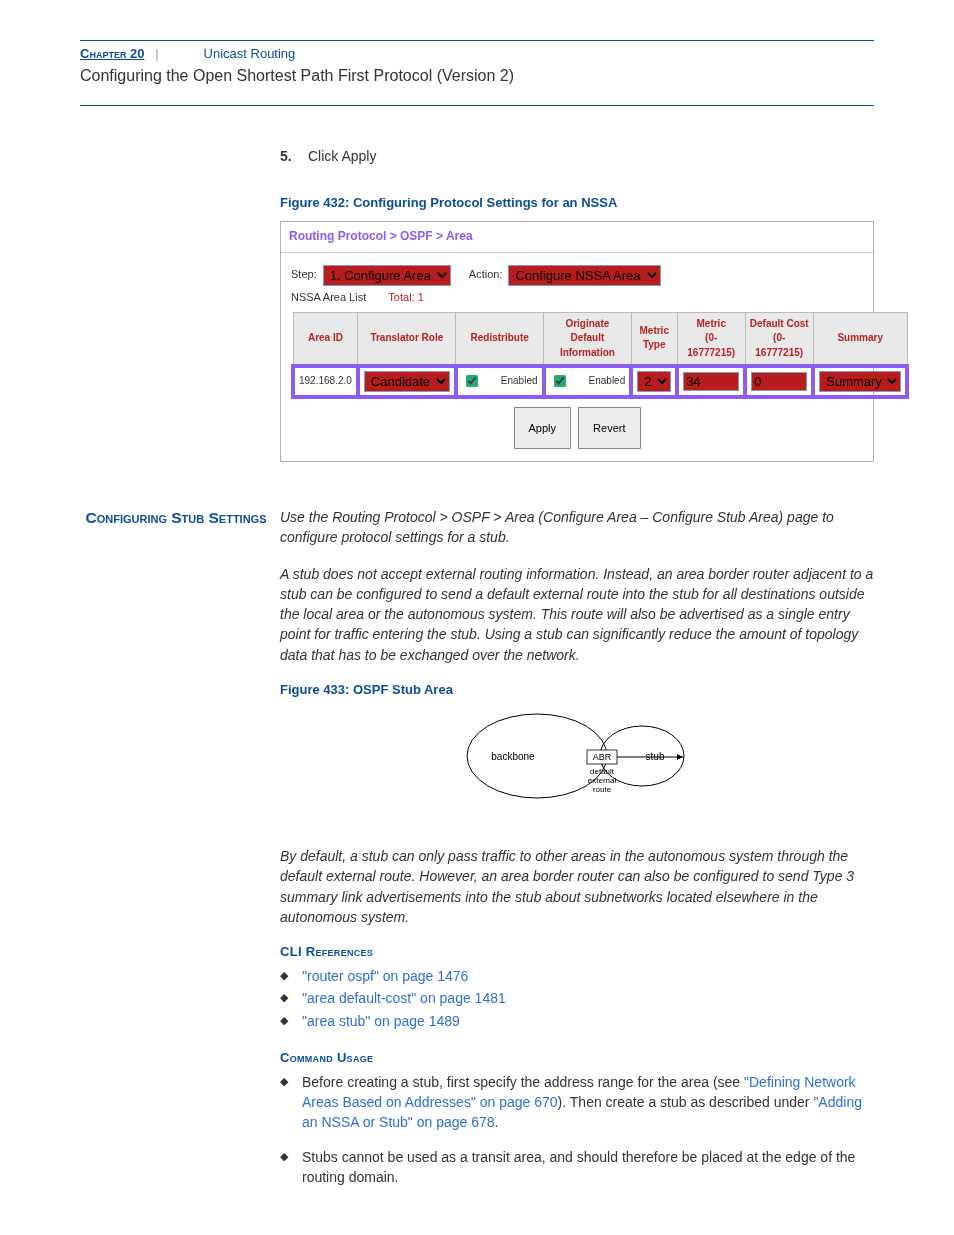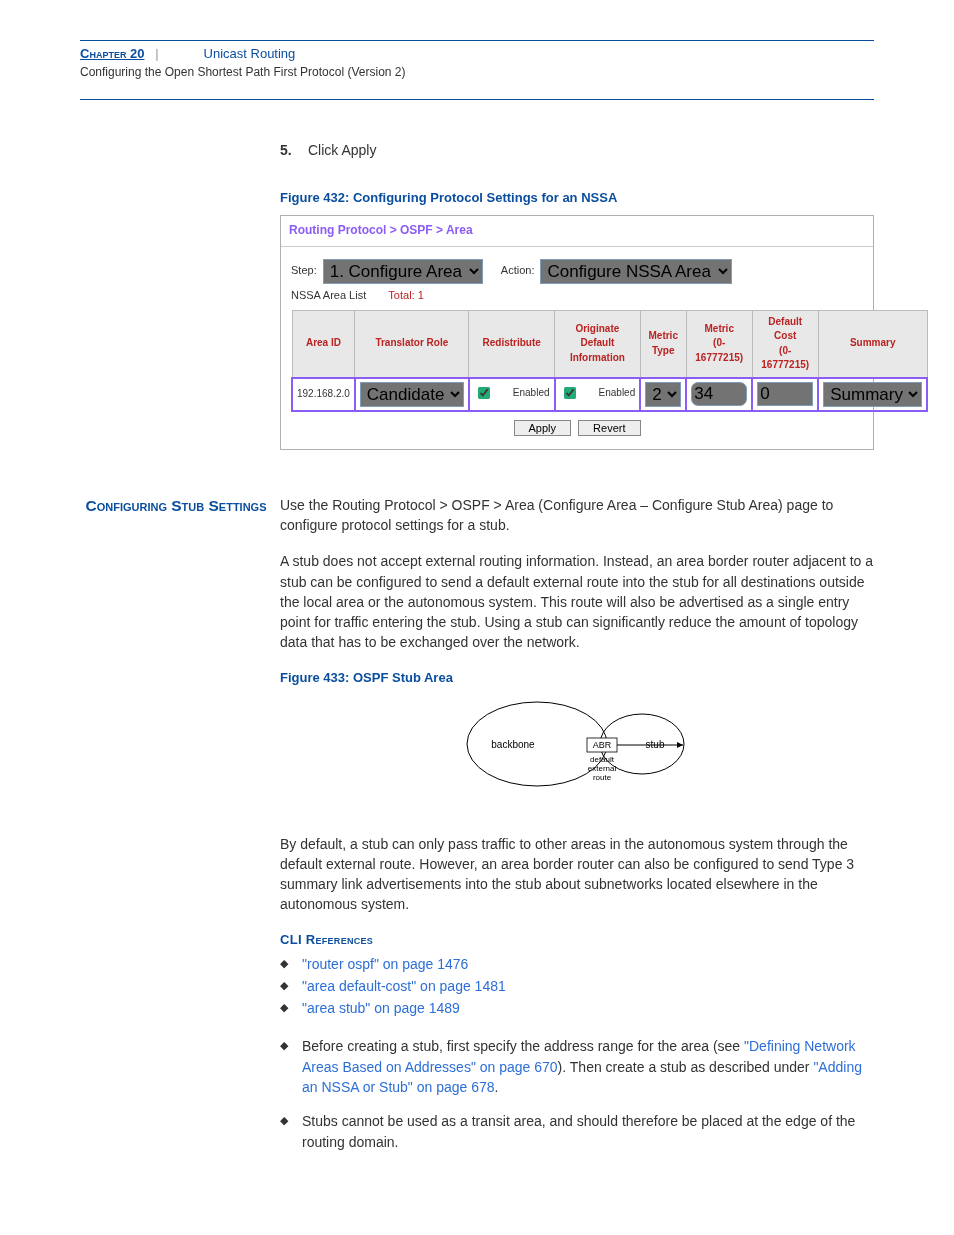--- a/index.html
+++ b/index.html
@@ -30,21 +30,21 @@
     text-decoration: underline;
   }
   .header-sep {
     color: #999;
   }
   .header-title {
     color: #0a4d9e;
     margin-left: 34px;
   }
   .header-line2 {
-    font-size: 12px;
+    font-size: 16px;
     color: #333;
     margin-bottom: 18px;
   }
   .bottom-rule {
     border-top: 1px solid #0a4d9e;
     margin-top: 3px;
     margin-bottom: 40px;
   }
   .content {
     margin-left: 200px;
@@ -76,70 +76,70 @@
     font-weight: bold;
     font-size: 12px;
   }
   .ss-body {
     padding: 8px 10px;
   }
   .ss-row { margin: 4px 0; display:flex; align-items:center; gap:6px; flex-wrap:wrap;}
   .ss-label-b { font-weight: normal; color:#333;}
   .nssa-total { color:#b22; margin-left:4px;}
   select.small, input.small {
-    font-size: 17px;
+    font-size: 13px;
     font-family: Tahoma, Arial, sans-serif;
     border: 1px solid #7f9db9;
     padding: 1px 2px;
-    background: #737373;
+    background: #b91c1c;
   }
   table.ss-table {
     width: 100%;
     border-collapse: collapse;
     margin-top: 6px;
   }
   table.ss-table th {
     background: #e8e8e8;
     border: 1px solid #bbb;
     font-size: 10px;
     padding: 4px 4px;
     color: #b22;
     font-weight: bold;
     text-align: center;
   }
   table.ss-table td {
-    border: 2px solid #8b5cf6;
+    border: 4px solid #8b5cf6;
     padding: 3px 4px;
     text-align: center;
     font-size: 10px;
     vertical-align: middle;
   }
   .ss-buttons { text-align:center; padding: 8px 0 4px 0;}
   .ss-buttons button {
     font-size: 11px;
-    padding: 1px 14px;
+    padding: 14px 14px;
     margin: 0 2px;
     border: 1px solid #888;
     background: #eee;
   }
   .section-block { display:flex; margin-bottom:14px; }
   .side-heading {
     width: 200px;
     flex: 0 0 200px;
     text-align: center;
     padding-right: 8px;
     box-sizing: border-box;
     color: #0a4d9e;
     font-variant: small-caps;
     font-weight: bold;
     font-size: 15.5px;
     line-height: 1.45;
   }
   .body-text { flex: 1; }
-  .para { margin-bottom: 16px; }
+  .para { margin-bottom: 16px; font-style: italic; }
   .fig-diagram {
     margin: 6px 0 18px 0;
   }
   .sub-heading {
     color: #0a4d9e;
     font-variant: small-caps;
     font-weight: bold;
     font-size: 13px;
     margin-bottom: 4px;
     letter-spacing: .3px;
@@ -228,21 +228,21 @@
               <td>
                 <span class="checkbox-cell">
                     <input type="checkbox" checked="" style="">
                     <span>Enabled</span>
                   </span>
               </td>
               <td>
                 <select class="small"><option>2</option></select>
               </td>
               <td>
-                <input class="small" style="width: 50px; border-radius: 7px;" value="34">
+                <input class="small" style="width: 50px;" value="34">
               </td>
               <td>
                 <input class="small" style="width: 50px;" value="0">
               </td>
               <td>
                 <select class="small"><option>Summary</option></select>
               </td>
             </tr>
           </tbody>
         </table>
@@ -290,20 +290,21 @@
         <div class="bullet">
             <div class="blt-sym">◆</div>
             <div><span class="link">"area default-cost" on page 1481</span></div>
           </div>
         <div class="bullet">
             <div class="blt-sym">◆</div>
             <div><span class="link">"area stub" on page 1489</span></div>
           </div>
       </div>
 
+      <div class="sub-heading">Command Usage</div>
       <div class="bullets">
         <div class="bullet">
           <div class="blt-sym">◆</div>
           <div>
             <span>Before creating a stub, first specify the address range for the area (see </span><span class="link">"Defining Network Areas Based on Addresses" on page 670</span><span>). Then create a stub as described under </span><span class="link">"Adding an NSSA or Stub" on page 678</span><span>.</span>
           </div>
         </div>
         <div class="bullet" style="margin-top:14px">
           <div class="blt-sym">◆</div>
           <div>Stubs cannot be used as a transit area, and should therefore be placed at the edge of the routing domain.</div>

